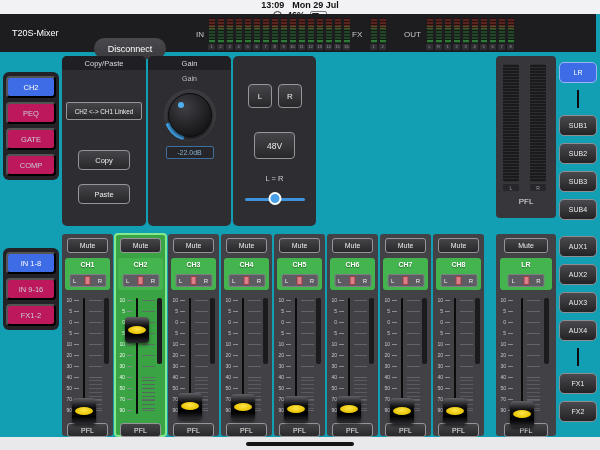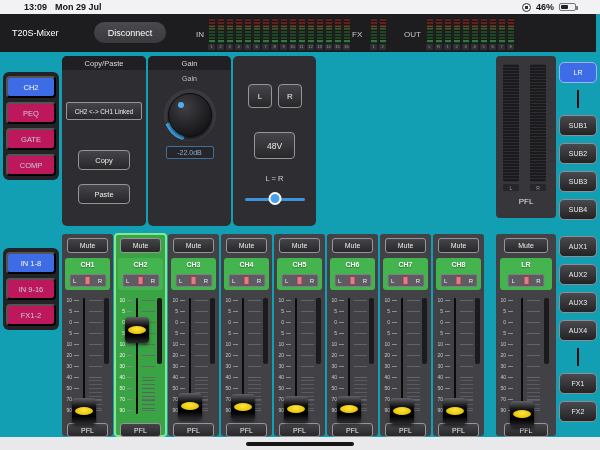--- a/index.html
+++ b/index.html
@@ -1,35 +1,35 @@
 <!DOCTYPE html>
 <html><head>
 <meta charset="utf-8">
 <style>
   html,body{margin:0;padding:0;background:#000;}
   *{box-sizing:border-box;font-family:"Liberation Sans",sans-serif;}
   .screen{position:relative;width:600px;height:450px;background:#129fb4;overflow:hidden;}
 
   
   .statusbar{position:absolute;left:0;top:0;width:600px;height:14px;background:#f2f2f4;
-    display:flex;align-items:center;justify-content:space-between;padding:0 24px;font-size:9px;color:#111;font-weight:bold;}
+    display:flex;align-items:center;justify-content:space-between;padding:0 12px;font-size:9px;color:#111;font-weight:bold;flex-direction:column;}
   .sb-left{display:flex;gap:8px;}
   .sb-right{display:flex;gap:5px;align-items:center;font-weight:bold;}
   .lock-ic{width:9px;height:9px;border:1.2px solid #333;border-radius:50%;position:relative;}
   .lock-ic::after{content:"";position:absolute;left:2px;top:2px;width:3px;height:3px;background:#333;}
   .batt{width:17px;height:8px;border:1px solid #777;border-radius:2px;position:relative;}
   .batt::before{content:"";position:absolute;left:1px;top:1px;bottom:1px;width:45%;background:#222;border-radius:1px;}
   .batt::after{content:"";position:absolute;right:-3px;top:2px;width:2px;height:4px;background:#777;border-radius:0 1px 1px 0;}
 
   
   .toolbar{position:absolute;left:0;top:14px;width:596px;height:38px;background:#1d1d1f;}
   .tb-title{position:absolute;left:12px;top:14px;color:#fff;font-size:9px;}
   .tb-btn{position:absolute;background:linear-gradient(#4a4a4e,#3a3a3e);border:none;border-radius:12px;
     color:#fff;font-size:9px;height:21px;display:flex;align-items:center;justify-content:center;}
-  .tb-disconnect{left:94px;top:8px;width:72px;text-align:center;}
+  .tb-disconnect{left:94px;top:24px;width:72px;text-align:center;}
   .tb-system{right:12px;top:8px;width:62px;}
   .tb-lab{position:absolute;top:16px;color:#c9c9cd;font-size:8px;}
   .tb-meters{position:absolute;top:4px;display:flex;gap:2px;}
   .tbm{display:flex;flex-direction:column;align-items:center;gap:1px;}
   .tbm-bar{width:6px;height:25px;border-radius:1px;
     background:
       repeating-linear-gradient(to bottom,rgba(0,0,0,.55) 0 1px,transparent 1px 3px),
       linear-gradient(to bottom,#5a2420 0 34%,#55502a 34% 44%,#24452a 44% 86%,#2f7a38 86%);}
   .tbm-lab{width:7px;height:6px;background:#303034;color:#9a9aa0;font-size:4px;line-height:6px;text-align:center;border-radius:1px;}
 

